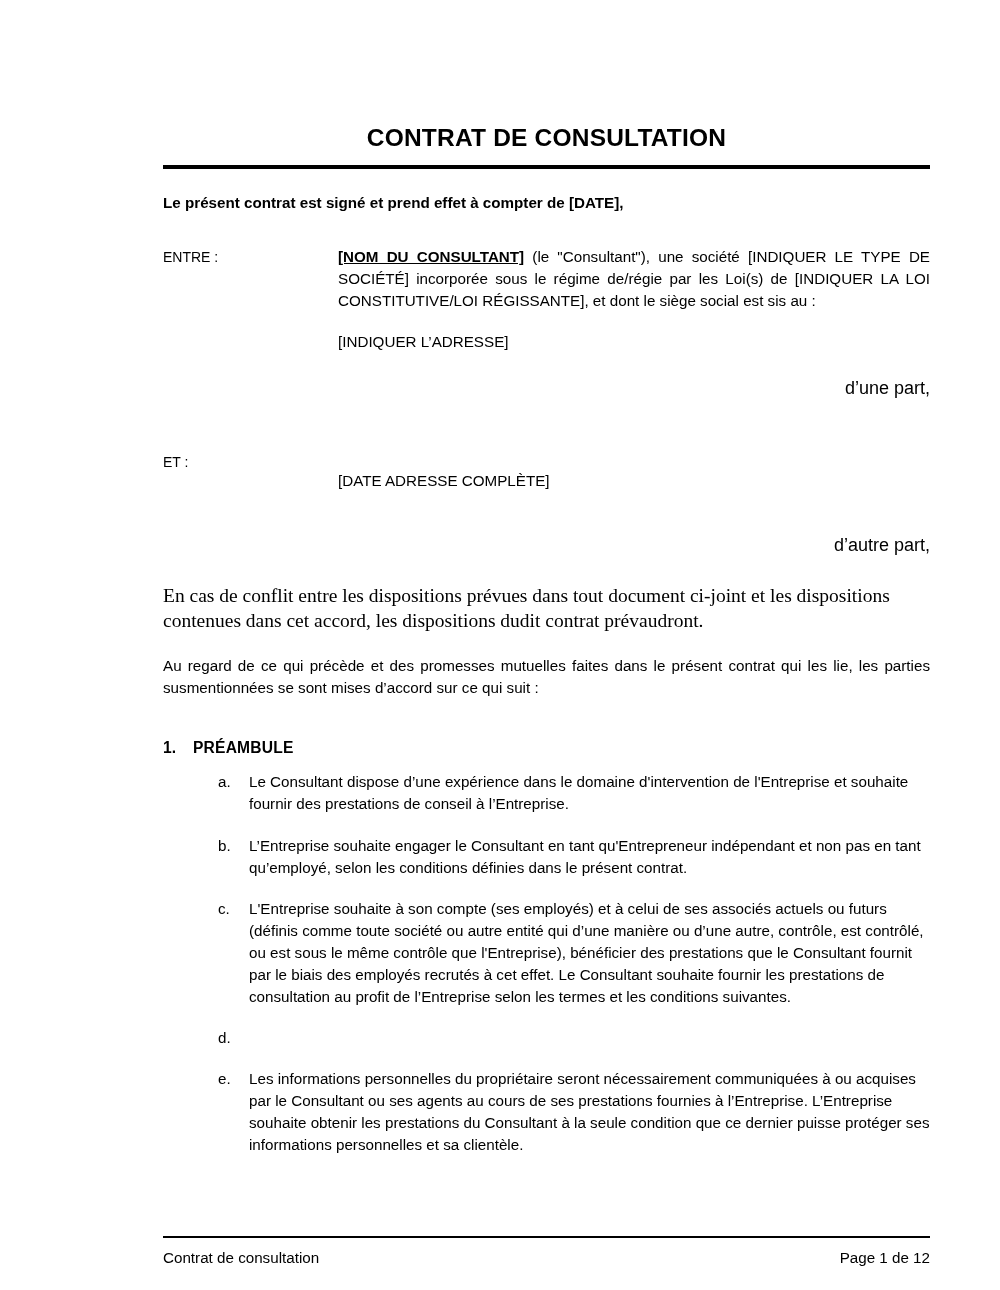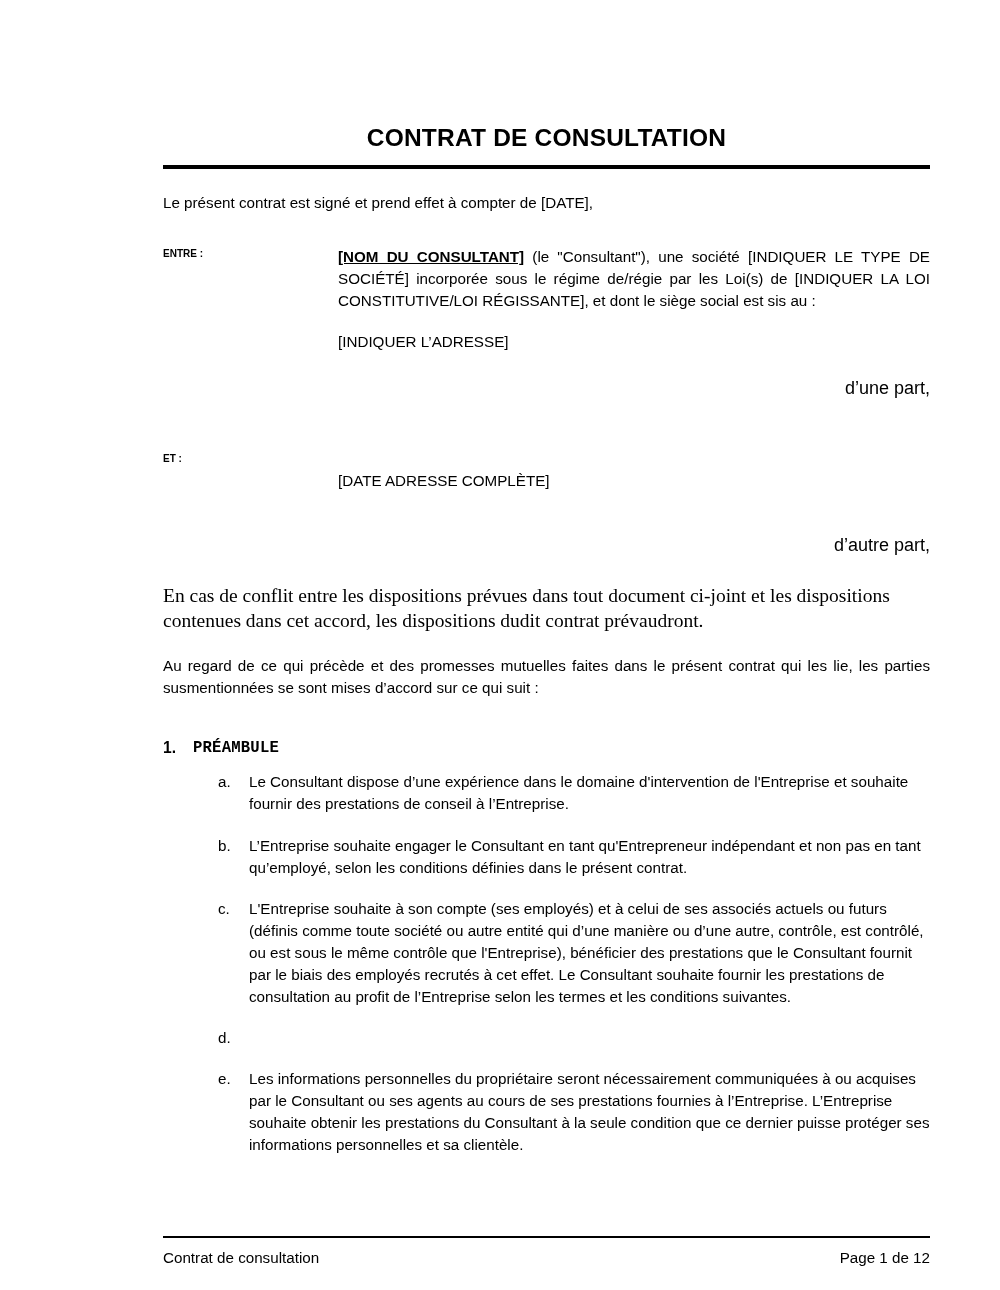--- a/index.html
+++ b/index.html
@@ -45,32 +45,33 @@
 
   
   .body-text {
     font-size: 15.2px;
     line-height: 1.45;
     text-align: justify;
   }
   .intro {
     margin-top: 23px;
     text-align: left;
+    font-weight: bold;
   }
 
   
   .party {
     display: flex;
     margin-top: 32px;
   }
   .party.second { margin-top: 50px; }
   .party-label {
     flex: 0 0 175px;
-    font-size: 10px;
-    font-weight: bold;
+    font-size: 14px;
+    font-weight: normal;
     line-height: 1.45;
     padding-top: 1px;
   }
   .party-body {
     flex: 1 1 auto;
     font-size: 15.2px;
     line-height: 1.45;
     text-align: justify;
     text-justify: inter-word;
   }
@@ -110,21 +111,20 @@
     display: flex;
     font-size: 15.6px;
     font-weight: bold;
   }
   .section-num {
     flex: 0 0 30px;
   }
   .section-title {
     flex: 1 1 auto;
     letter-spacing: 0.2px;
-    font-family: Liberation Mono, monospace;
   }
 
   
   .letter-list {
     margin-top: 14px;
   }
   .letter-item {
     display: flex;
     margin-top: 19px;
     font-size: 15.2px;

